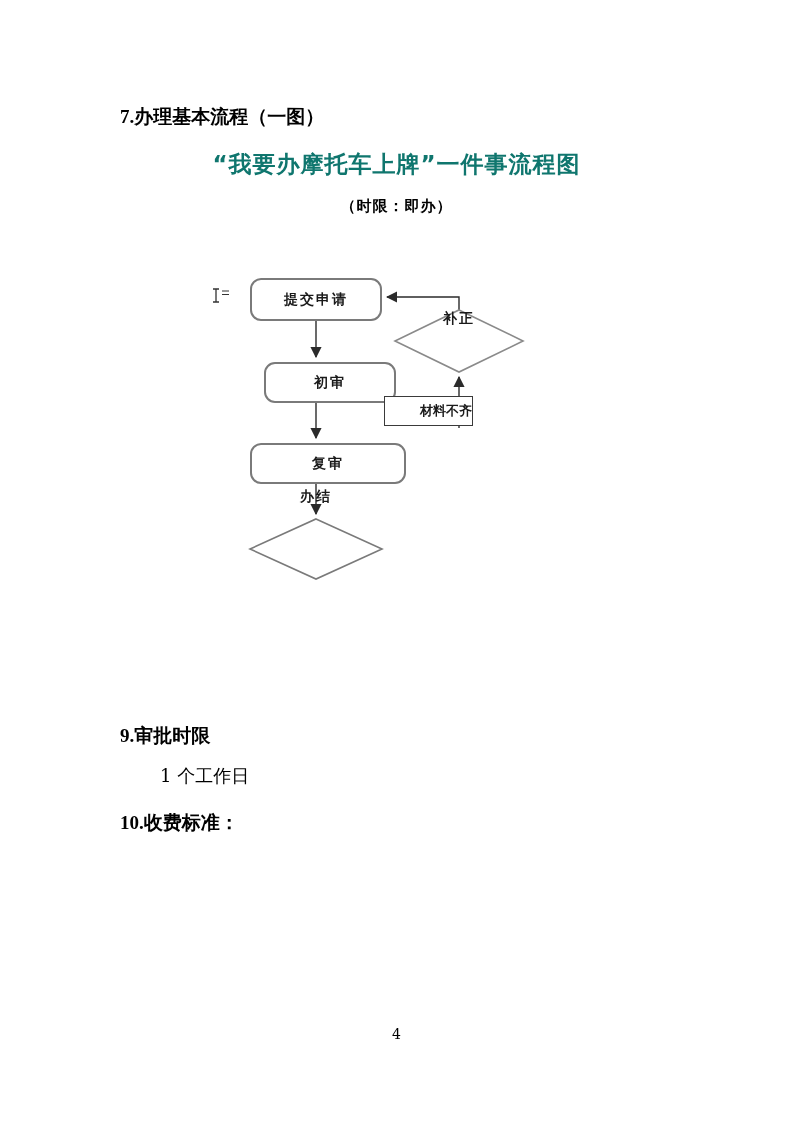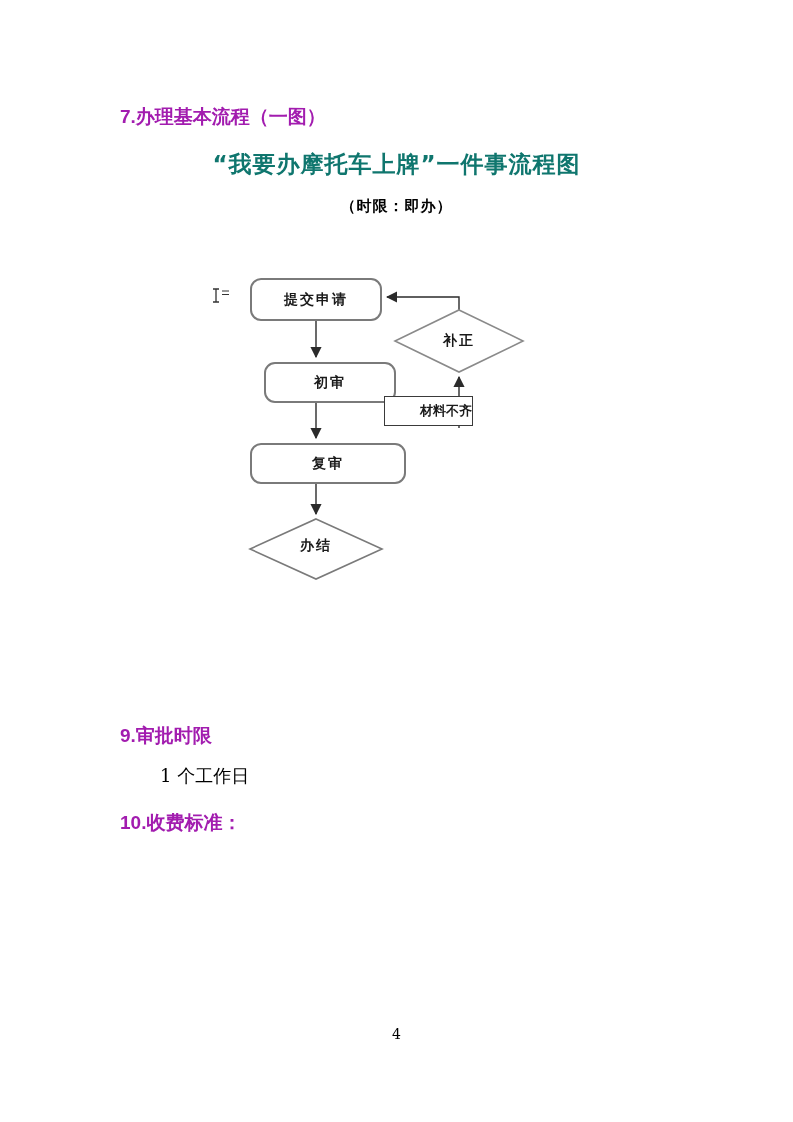--- a/index.html
+++ b/index.html
@@ -10,24 +10,24 @@
     position: relative;
     width: 793px;
     height: 1122px;
     background: #ffffff;
     overflow: hidden;
   }
 
   .abs { position: absolute; }
 
   .heading {
-    font-family: Liberation Sans, sans-serif;
+    font-family: Liberation Serif, serif;
     font-weight: bold;
     font-size: 19px;
-    color: #a21caf;
+    color: #000000;
     white-space: nowrap;
   }
 
   .flow-title {
     left: 0; right: 0;
     text-align: center;
     font-weight: bold;
     font-size: 23px;
     color: #0f766e;
     letter-spacing: 1px;
@@ -70,21 +70,21 @@
     display: flex;
     align-items: center;
     justify-content: flex-end;
     font-size: 13px;
     font-weight: 600;
     color: #1a1a1a;
   }
 
   .diamond-label {
     display: flex;
-    align-items: center;
+    align-items: flex-start;
     justify-content: center;
     font-size: 14px;
     font-weight: 600;
     color: #1a1a1a;
     letter-spacing: 2px;
     background: transparent;
   }
 
   .svg-layer {
     left: 0; top: 0;
@@ -154,21 +154,21 @@
   </div>
 
   <div class="abs node-rect" style="left:384px; top:396px; width:89px; height:30px;">
     <span>材料不齐</span>
   </div>
 
   <div class="abs node-round" style="left:250px; top:443px; width:156px; height:41px;">
     <span>复审</span>
   </div>
 
-  <div class="abs diamond-label" style="left:250px; top:516px; width:132px; height:60px;font-family:Liberation Mono, monospace;">
+  <div class="abs diamond-label" style="left:250px; top:488px; width:132px; height:60px;font-family:Liberation Mono, monospace;">
     <span>办结</span>
   </div>
 
   <div class="abs heading" style="left:120px; top:723px;">9.审批时限</div>
 
   <div class="abs body-serif" style="left:160px; top:764px;">1 个工作日</div>
 
   <div class="abs heading" style="left:120px; top:810px;">10.收费标准：</div>
 
 

